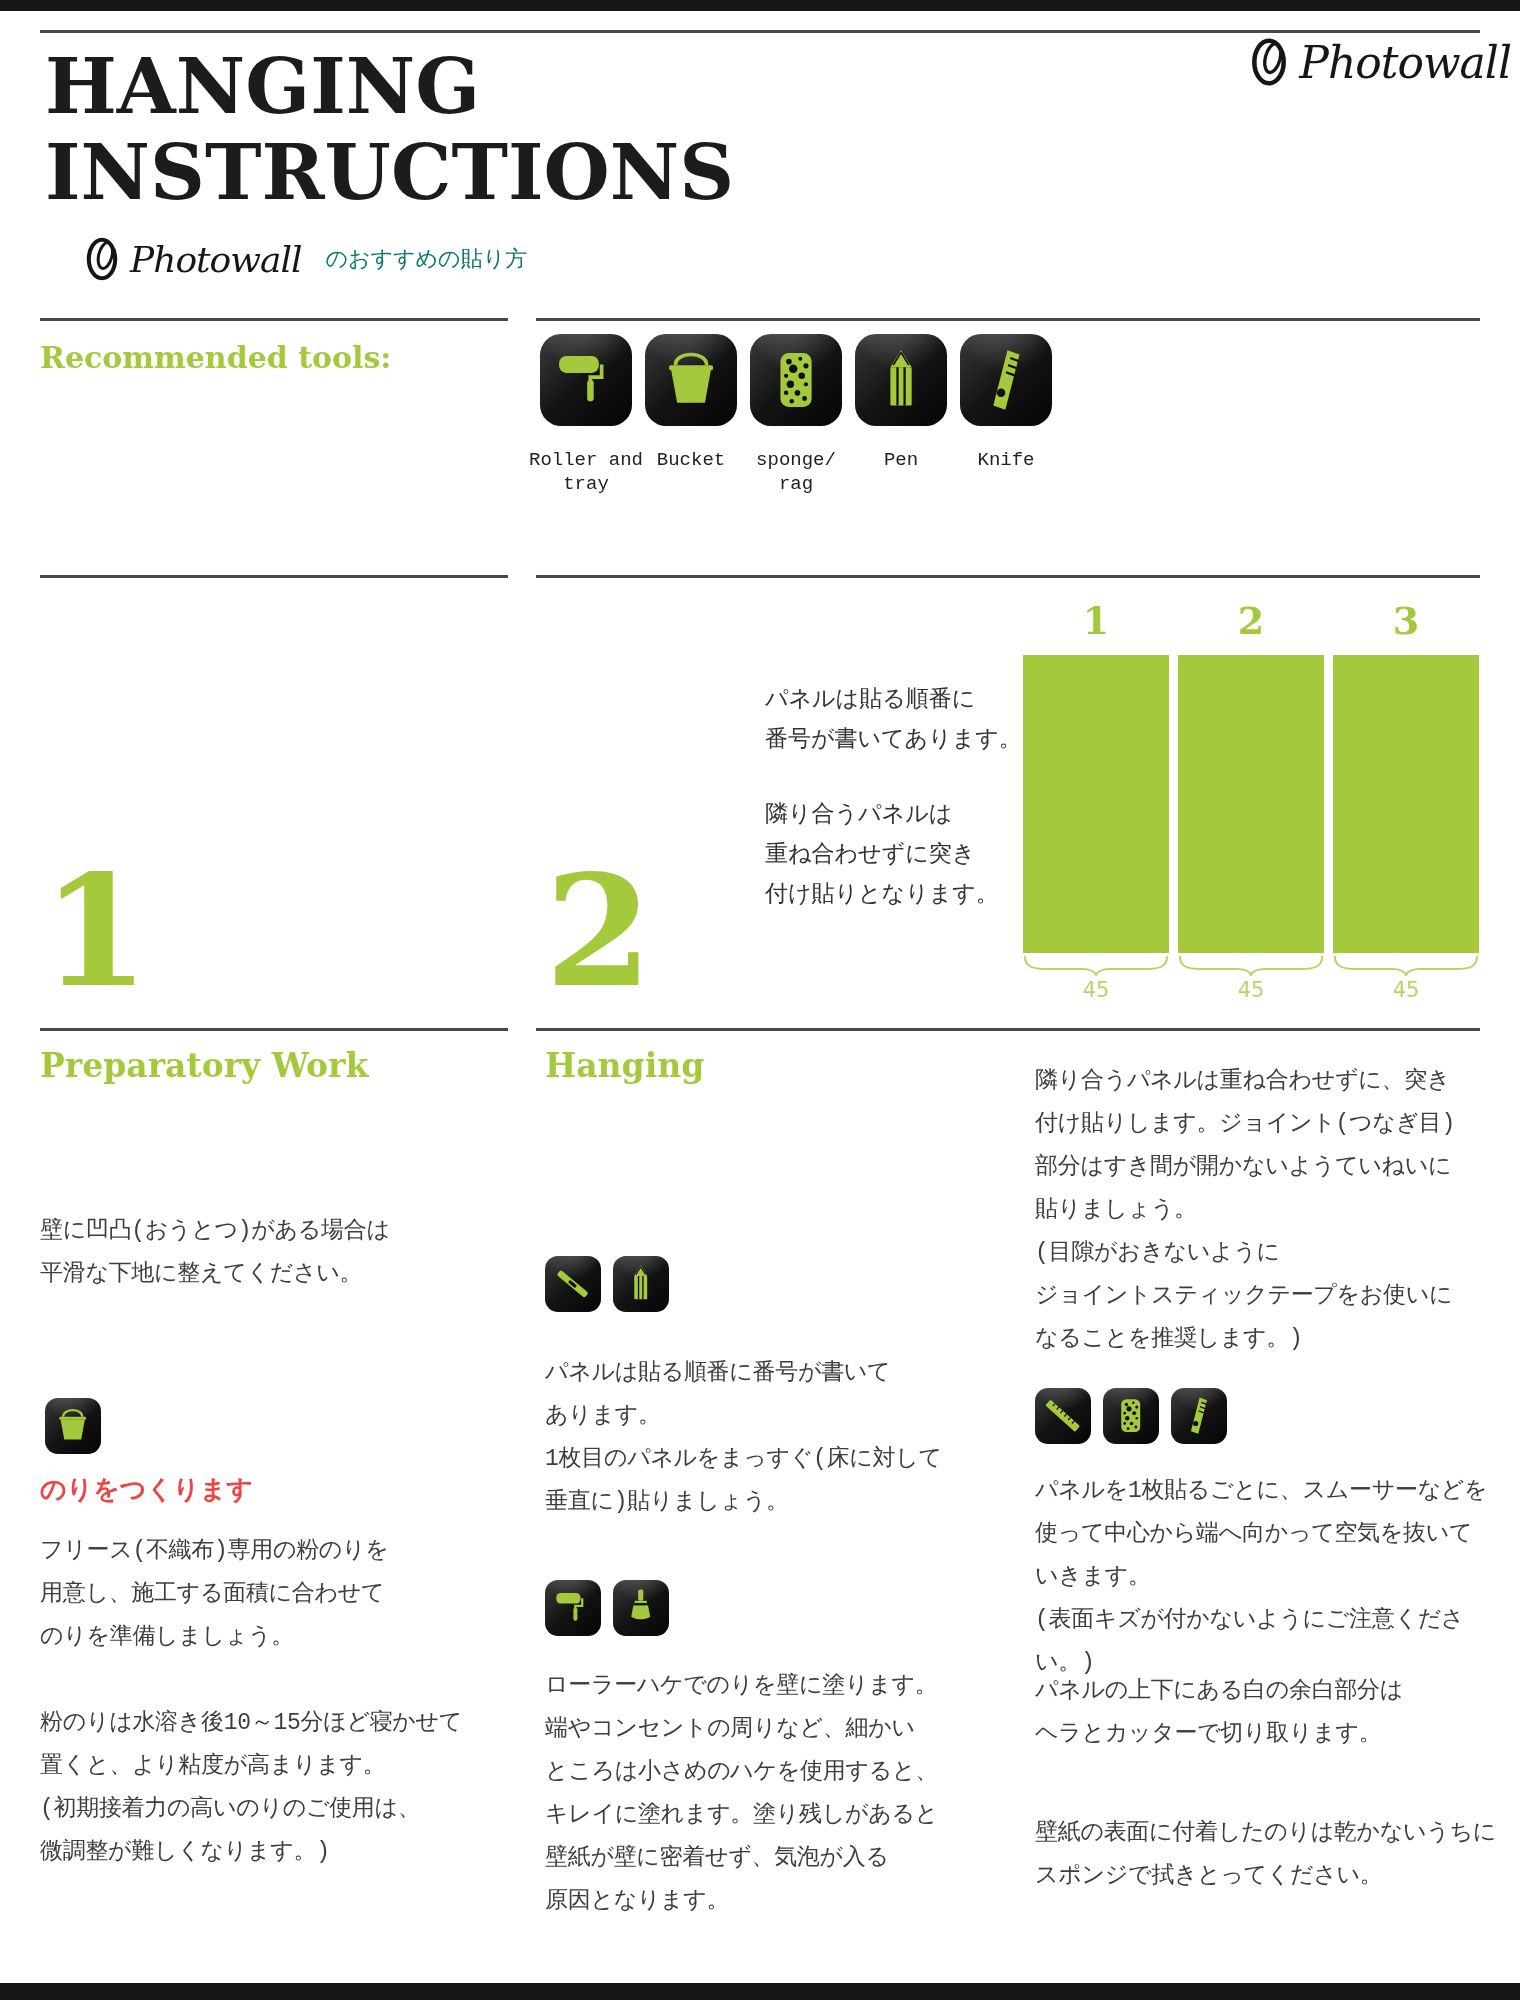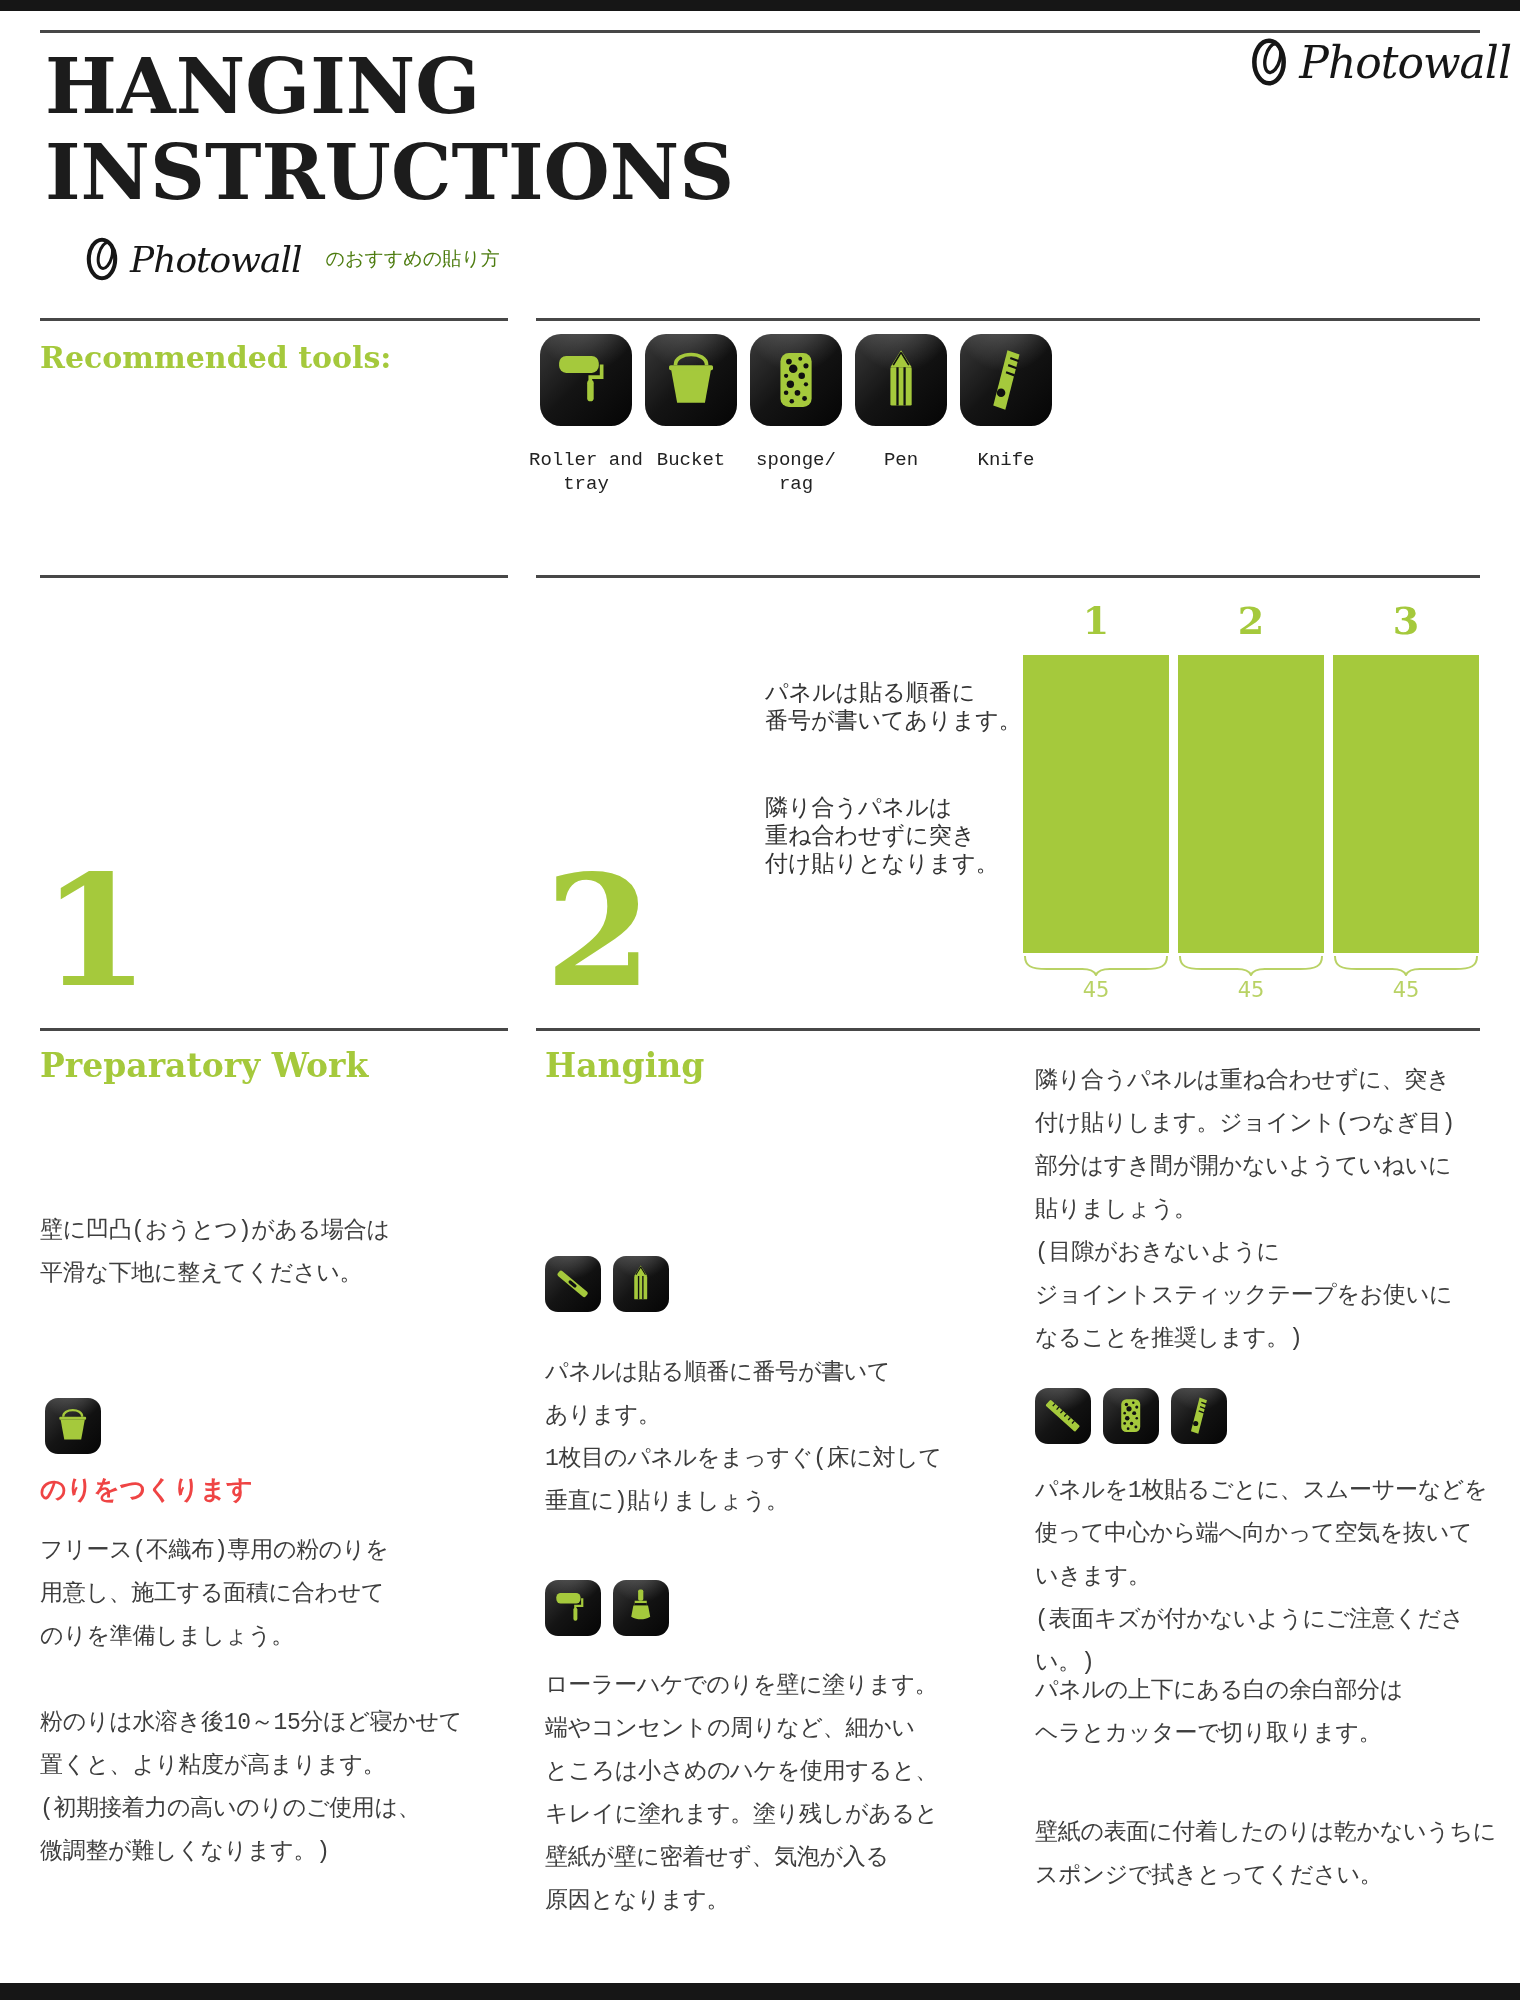--- a/index.html
+++ b/index.html
@@ -13,36 +13,36 @@
   .page{position:relative;width:1513px;height:2000px;background:#fff;overflow:hidden;
         font-family:"DejaVu Sans","Liberation Sans",sans-serif;padding-left:36px;}
   .bar{position:absolute;left:0;width:1520px;background:var(--ink);}
   .rule{position:absolute;height:3px;background:var(--rule);}
   .title{position:absolute;left:45px;top:44px;
          font-family:"DejaVu Serif","Liberation Serif",serif;
          font-weight:bold;font-size:76px;line-height:86px;color:#1c1c1c;letter-spacing:0px;}
   .logo{position:absolute;display:flex;align-items:center;gap:10px;color:#161616;}
   .script{font-family:"DejaVu Serif","Liberation Serif",serif;font-style:italic;font-weight:normal;letter-spacing:-1px;}
   .omark{flex:none;}
-  .subtitle-jp{font-size:19px;color:#4d7c0f;margin-left:14px;}
+  .subtitle-jp{font-size:22px;color:#0f766e;margin-left:14px;}
   .green-head{position:absolute;font-family:"DejaVu Serif","Liberation Serif",serif;
               font-weight:bold;color:var(--green);}
   .jp{white-space:pre-line;font-family:Liberation Mono, monospace;}
   .para{position:absolute;font-size:23px;line-height:43px;letter-spacing:-0.3px;color:var(--text);}
   .bold-jp{position:absolute;font-size:26px;font-weight:bold;color:#ef4444;}
   .tile{position:absolute;background:linear-gradient(135deg,#3a3a3a 0%,#141414 48%,#050505 100%);
         display:flex;align-items:center;justify-content:center;overflow:hidden;}
   .tile::before{content:"";position:absolute;left:-12%;right:-12%;top:-48%;height:88%;
         background:radial-gradient(ellipse at 50% 10%,rgba(255,255,255,0.30),rgba(255,255,255,0.05) 62%,rgba(255,255,255,0) 72%);
         border-radius:50%;}
   .tile svg{position:relative;width:74%;height:74%;fill:var(--green);}
   .tile.big{width:92px;height:92px;border-radius:21px;}
   .tile.small{width:56px;height:56px;border-radius:13px;}
   .tool-label{position:absolute;width:124px;text-align:center;font-size:19px;line-height:24px;color:#222;}
-  .caption{position:absolute;font-size:23px;line-height:28px;color:#333;}
+  .caption{position:absolute;font-size:23px;line-height:40px;color:#333;}
   .panel{position:absolute;top:655px;width:146px;height:298px;background:var(--green);}
   .panel-num{position:absolute;top:598px;width:146px;text-align:center;
              font-family:"DejaVu Serif","Liberation Serif",serif;
              font-weight:bold;font-size:38px;color:var(--green);}
   .brace{position:absolute;top:954px;width:146px;height:22px;}
   .panel-w{position:absolute;top:978px;width:146px;text-align:center;font-size:21px;color:var(--green-light);}
   .big-num{position:absolute;font-family:"DejaVu Serif","Liberation Serif",serif;
            font-weight:bold;font-size:154px;line-height:1;color:var(--green);}
 </style>
 </head>

